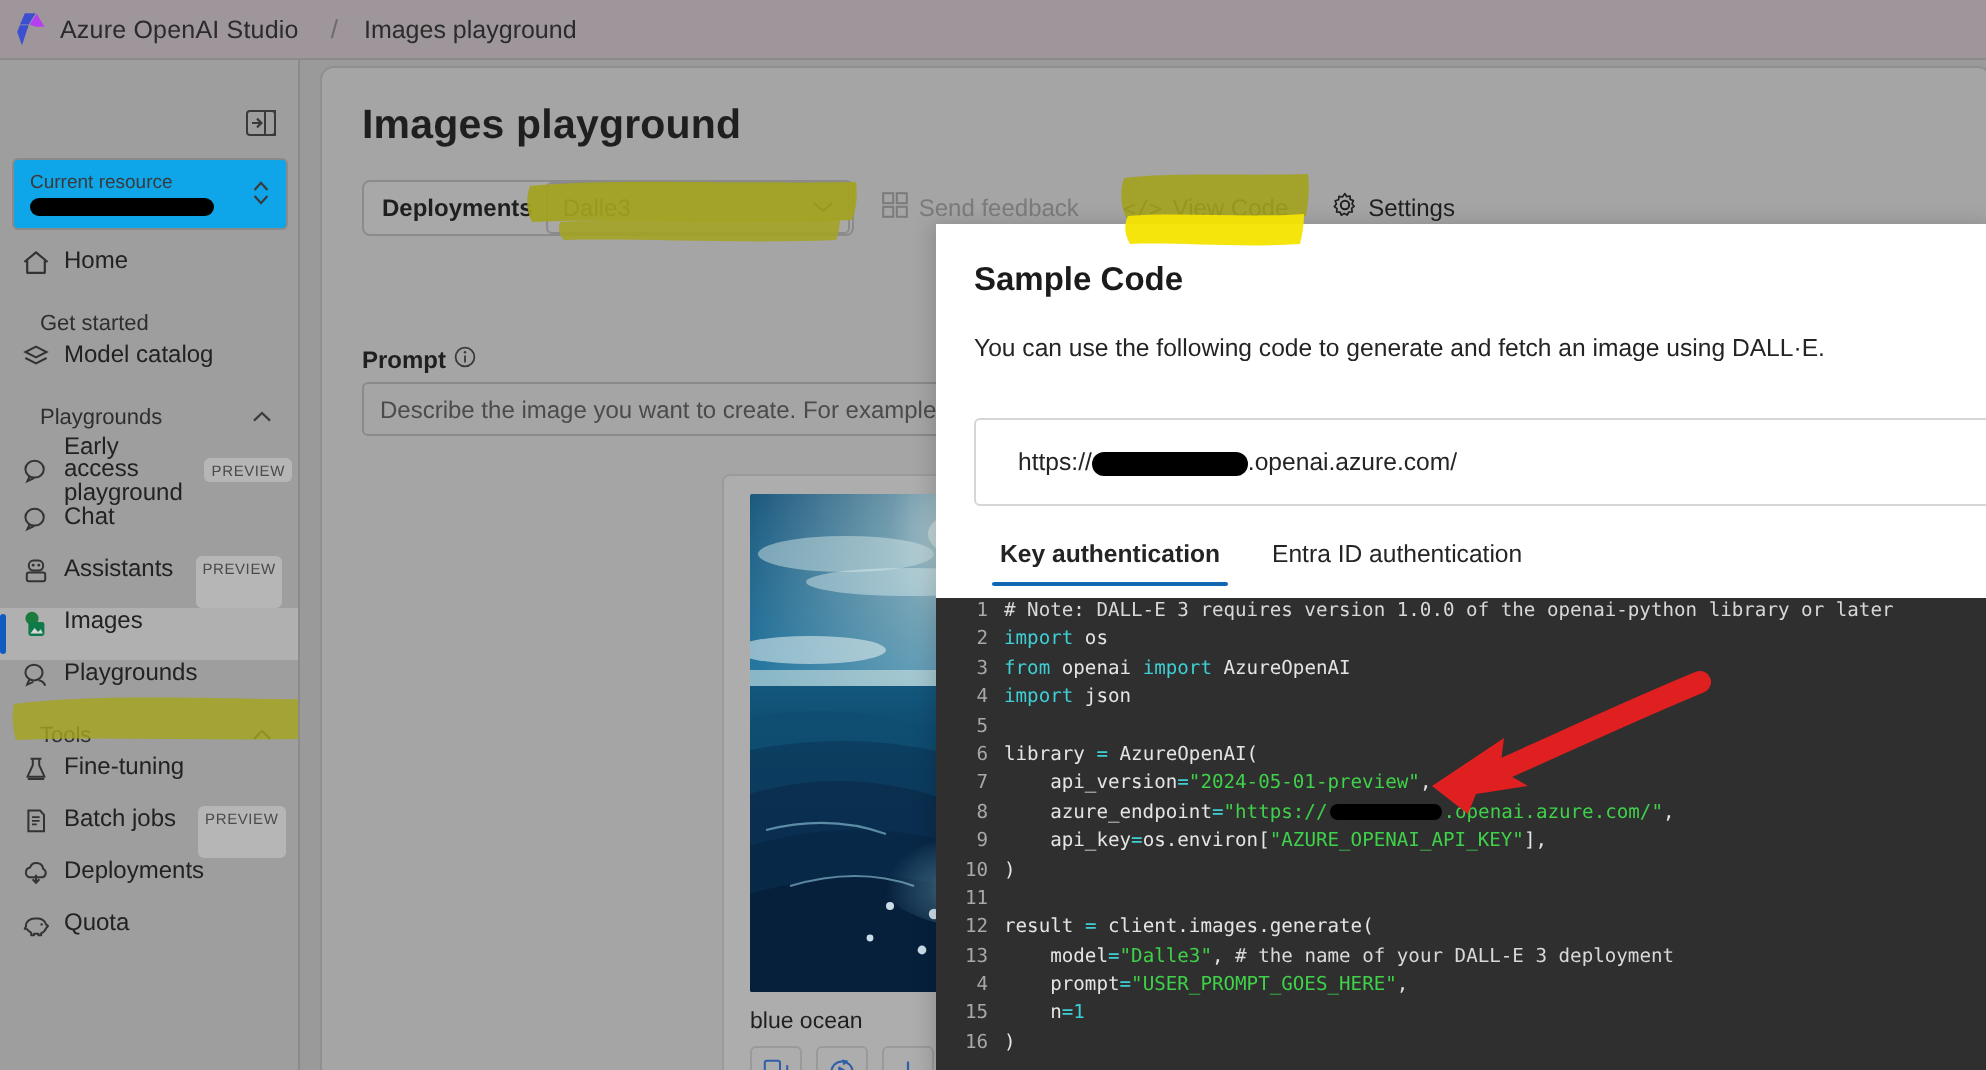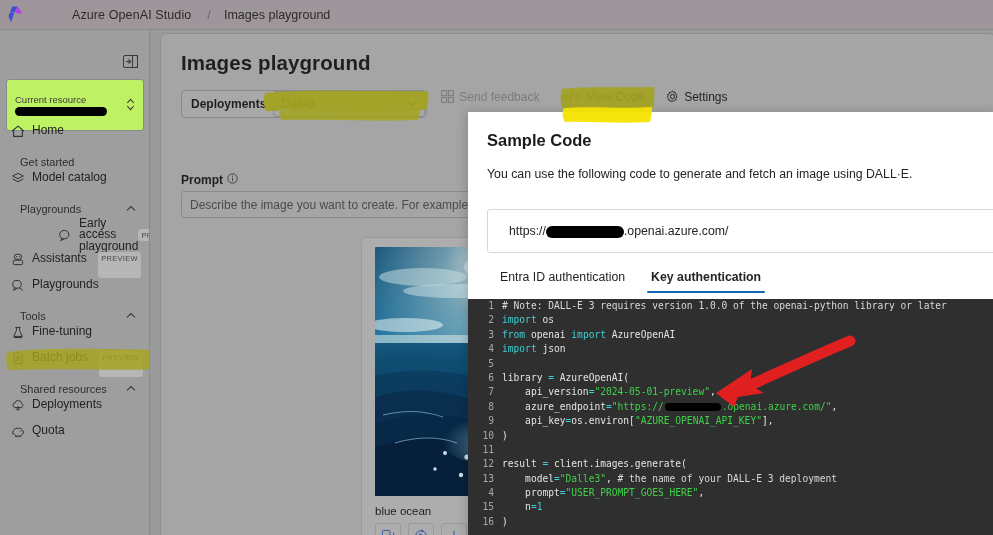--- a/index.html
+++ b/index.html
@@ -15,40 +15,40 @@
 
   
   #topbar {
     position:absolute; left:0; top:0; width:993px; height:30px;
     background:#9e969b;
     display:flex; align-items:center; gap:0px;
     border-bottom:1px solid #8d8a8d;
     z-index:5;
   }
   #topbar .logo { margin-left:8px; margin-right:7px; width:15px; height:17px; display:block; }
-  #topbar .brand { font-size:12.5px; color:#2b2b2b; letter-spacing:.1px;margin-left:42px; }
+  #topbar .brand { font-size:12.5px; color:#2b2b2b; letter-spacing:.1px; }
   #topbar .sep { margin:0 13px 0 16px; color:#6d6a6d; font-size:13px; }
   #topbar .crumb { font-size:12.5px; color:#2b2b2b; }
 
   
   #sidebar {
     position:absolute; left:0; top:30px; width:150px; height:505px;
     background:#9e9e9e;
     border-right:1px solid #8b8b8b;
     z-index:4;
     overflow:hidden;
   }
   #collapse-btn {
     position:absolute; right:8px; top:22px; width:21px; height:19px;
     display:flex; align-items:center; justify-content:center;
     cursor:pointer;
   }
   #resource-box {
-    position:absolute; left:6px; top:49px; width:138px; height:52px;
-    border:1px solid #8a8a8a; border-radius:3px; background:#bef264;
+    position:absolute; left:6px; top:49px; width:138px; height:36px;
+    border:1px solid #8a8a8a; border-radius:3px; background:#0ea5e9;
     display:flex; align-items:center; padding:0 8px;justify-content:center;
   }
   #resource-box .rtext { flex:1; min-width:0; }
   #resource-box .rlabel { font-size:9.5px; color:#3a3a3a; line-height:11px; }
   #resource-box .redact {
     margin-top:2px; height:9px; width:92px;
     background:#000; border-radius:5px;
   }
   #resource-box .chev { color:#3a3a3a; font-size:9px; line-height:9px; text-align:center; }
 
@@ -56,21 +56,21 @@
   .nav-group-hdr {
     display:flex; align-items:center; justify-content:space-between;
     padding:6px 10px 3px 4px; font-size:11px; color:#2e2e2e;margin-left:16px;
   }
   .nav-group-hdr .caret { font-size:8px; color:#3a3a3a; margin-right:4px; }
   .nav-item {
     display:flex; gap:7px;
     height:26px; padding-left:10px; padding-right:4px;
     font-size:12px; color:#222; cursor:pointer; position:relative;
   }
-  .nav-item.tall { height:34px; align-items:center;margin-left:47px; }
+  .nav-item.tall { height:34px; align-items:center; }
   .nav-item .ico { width:15px; height:15px; flex:0 0 15px; display:flex; align-items:center; justify-content:center; }
   .nav-item .lbl { line-height:12.5px; }
   .nav-item .lbl.two { line-height:11.5px; }
   .nav-item.selected { background:#b0b0b0; }
   .nav-item.selected::before {
     content:""; position:absolute; left:0; top:3px; bottom:3px; width:3px;
     background:#0f5bbf; border-radius:2px;
   }
   .preview-pill {
     font-size:7.5px; letter-spacing:.3px; color:#4a4a4a;
@@ -102,21 +102,21 @@
   #deployments-select {
     display:flex; align-items:center; justify-content:space-between;
     width:152px; height:26px; margin-right:1px;
     border:1px solid #8b8b8b; border-radius:3px;
     padding:0 7px; font-size:12px; color:#1f1f1f; cursor:pointer;
     position:relative; background:transparent;
   }
   #deployments-select .chev { font-size:9px; color:#2f2f2f; }
 
   .tbtn {
-    display:flex; align-items:flex-start; gap:5px;
+    display:flex; align-items:center; gap:5px;
     height:28px; padding:0 8px; margin-left:6px;
     font-size:12px; color:#1f1f1f; cursor:pointer; white-space:nowrap;
     position:relative;
   }
   .tbtn.disabled { color:#7b7b7b; cursor:default; }
 
   #prompt-label {
     position:absolute; left:20px; top:139px;
     font-size:12px; font-weight:700; color:#1f1f1f;
     display:flex; align-items:center; gap:4px;
@@ -276,34 +276,53 @@
       <span class="ico">
         <svg width="14" height="13" viewBox="0 0 14 13">
             <ellipse cx="6.3" cy="5.6" rx="4.6" ry="4.2" fill="none" stroke="#333" stroke-width="1"></ellipse>
             <path d="M3.8 9.2 L2.7 11.6 L6 10" fill="none" stroke="#333" stroke-width="1"></path>
           </svg>
       </span>
       <span class="lbl two" style="width:52px;display:inline-block;">Early access playground</span>
       <span class="preview-pill right">PREVIEW</span>
     </div>
 
+    <div class="nav-item">
+      <span class="ico">
+        <svg width="14" height="13" viewBox="0 0 14 13">
+            <ellipse cx="6.3" cy="5.6" rx="4.6" ry="4.2" fill="none" stroke="#333" stroke-width="1"></ellipse>
+            <path d="M3.8 9.2 L2.7 11.6 L6 10" fill="none" stroke="#333" stroke-width="1"></path>
+          </svg>
+      </span>
+      <span class="lbl">Chat</span>
+    </div>
 
     <div class="nav-item">
       <span class="ico">
         <svg width="14" height="13" viewBox="0 0 14 13">
             <rect x="3.4" y="1.3" width="7.2" height="5" rx="2.4" fill="none" stroke="#333" stroke-width="1"></rect>
             <rect x="2.4" y="7.2" width="9.2" height="4.4" rx="1" fill="none" stroke="#333" stroke-width="1"></rect>
             <circle cx="5.6" cy="3.6" r="0.7" fill="#333"></circle>
             <circle cx="8.4" cy="3.6" r="0.7" fill="#333"></circle>
           </svg>
       </span>
       <span class="lbl">Assistants</span>
       <span class="preview-pill">PREVIEW</span>
     </div>
 
+    <div class="nav-item selected">
+      <span class="ico">
+        <svg width="15" height="14" viewBox="0 0 15 14">
+            <circle cx="6" cy="4.2" r="3.3" fill="#1b7a3d"></circle>
+            <rect x="4.2" y="6" width="8" height="7" rx="1.2" fill="#0e7a4a"></rect>
+            <path d="M5.2 11.8 L7.3 9 L9 11 L10.4 9.6 L11.4 11.8 Z" fill="#d9d9d9"></path>
+          </svg>
+      </span>
+      <span class="lbl">Images</span>
+    </div>
 
     <div class="nav-item">
       <span class="ico">
         <svg width="14" height="13" viewBox="0 0 14 13">
             <ellipse cx="6" cy="5.3" rx="4.3" ry="3.9" fill="none" stroke="#333" stroke-width="1"></ellipse>
             <path d="M8.3 9.1 A4.3 3.9 0 0 1 11.6 11.8" fill="none" stroke="#333" stroke-width="1"></path>
             <path d="M3.6 8.8 L2.6 11.3 L5.6 9.9" fill="none" stroke="#333" stroke-width="1"></path>
           </svg>
       </span>
       <span class="lbl">Playgrounds</span>
@@ -330,28 +349,20 @@
       <span class="ico">
         <svg width="14" height="13" viewBox="0 0 14 13">
             <path d="M3.2 1.3 H9 L11 3.4 V11.6 H3.2 Z" fill="none" stroke="#333" stroke-width="1"></path>
             <path d="M5 4.6 H8.8 M5 6.4 H8.8 M5 8.2 H7.4" stroke="#333" stroke-width="0.9"></path>
           </svg>
       </span>
       <span class="lbl">Batch jobs</span>
       <span class="preview-pill">PREVIEW</span>
     </div>
 
-    <div class="nav-group-hdr">
-      <span>Shared resources</span>
-      <span class="caret">
-        <svg width="10" height="7" viewBox="0 0 10 7">
-            <path d="M1 5.3 L5 1.5 L9 5.3" fill="none" stroke="#3a3a3a" stroke-width="1.1"></path>
-          </svg>
-      </span>
-    </div>
     <div class="nav-item">
       <span class="ico">
         <svg width="14" height="13" viewBox="0 0 14 13">
             <path d="M3.6 8.6 A2.5 2.5 0 0 1 4 3.8 A3.4 3.4 0 0 1 10.6 4.4 A2.3 2.3 0 0 1 10.4 8.6 Z" fill="none" stroke="#333" stroke-width="1"></path>
             <path d="M7 7.4 V11.3 M5.3 9.6 L7 11.4 L8.7 9.6" fill="none" stroke="#333" stroke-width="1"></path>
           </svg>
       </span>
       <span class="lbl">Deployments</span>
     </div>
     <div class="nav-item">
@@ -540,22 +551,22 @@
   <h2>Sample Code</h2>
   <div id="code-desc">You can use the following code to generate and fetch an image using DALL·E.</div>
 
   <div id="endpoint-box">
     <span>https://</span>
       <span class="redact2"></span>
       <span>.openai.azure.com/</span>
   </div>
 
   <div id="tabs">
+    <div class="tab active">Key authentication</div>
     <div class="tab">Entra ID authentication</div>
-    <div class="tab active">Key authentication</div>
   </div>
 
   <div id="code-block">
       <div class="code-line"><span class="ln">1</span><span><span class="c"># Note: DALL-E 3 requires version 1.0.0 of the openai-python library or later</span></span></div>
       <div class="code-line"><span class="ln">2</span><span><span class="k">import</span><span class="cd"> os</span></span></div>
       <div class="code-line"><span class="ln">3</span><span><span class="k">from</span><span class="cd"> openai </span><span class="k">import</span><span class="cd"> AzureOpenAI</span></span></div>
       <div class="code-line"><span class="ln">4</span><span><span class="k">import</span><span class="cd"> json</span></span></div>
       <div class="code-line"><span class="ln">5</span><span></span></div>
       <div class="code-line"><span class="ln">6</span><span><span class="cd">library </span><span class="k">=</span><span class="cd"> AzureOpenAI(</span></span></div>
       <div class="code-line"><span class="ln">7</span><span><span class="cd">    api_version</span><span class="k">=</span><span class="s">"2024-05-01-preview"</span><span class="cd">,</span></span></div>

